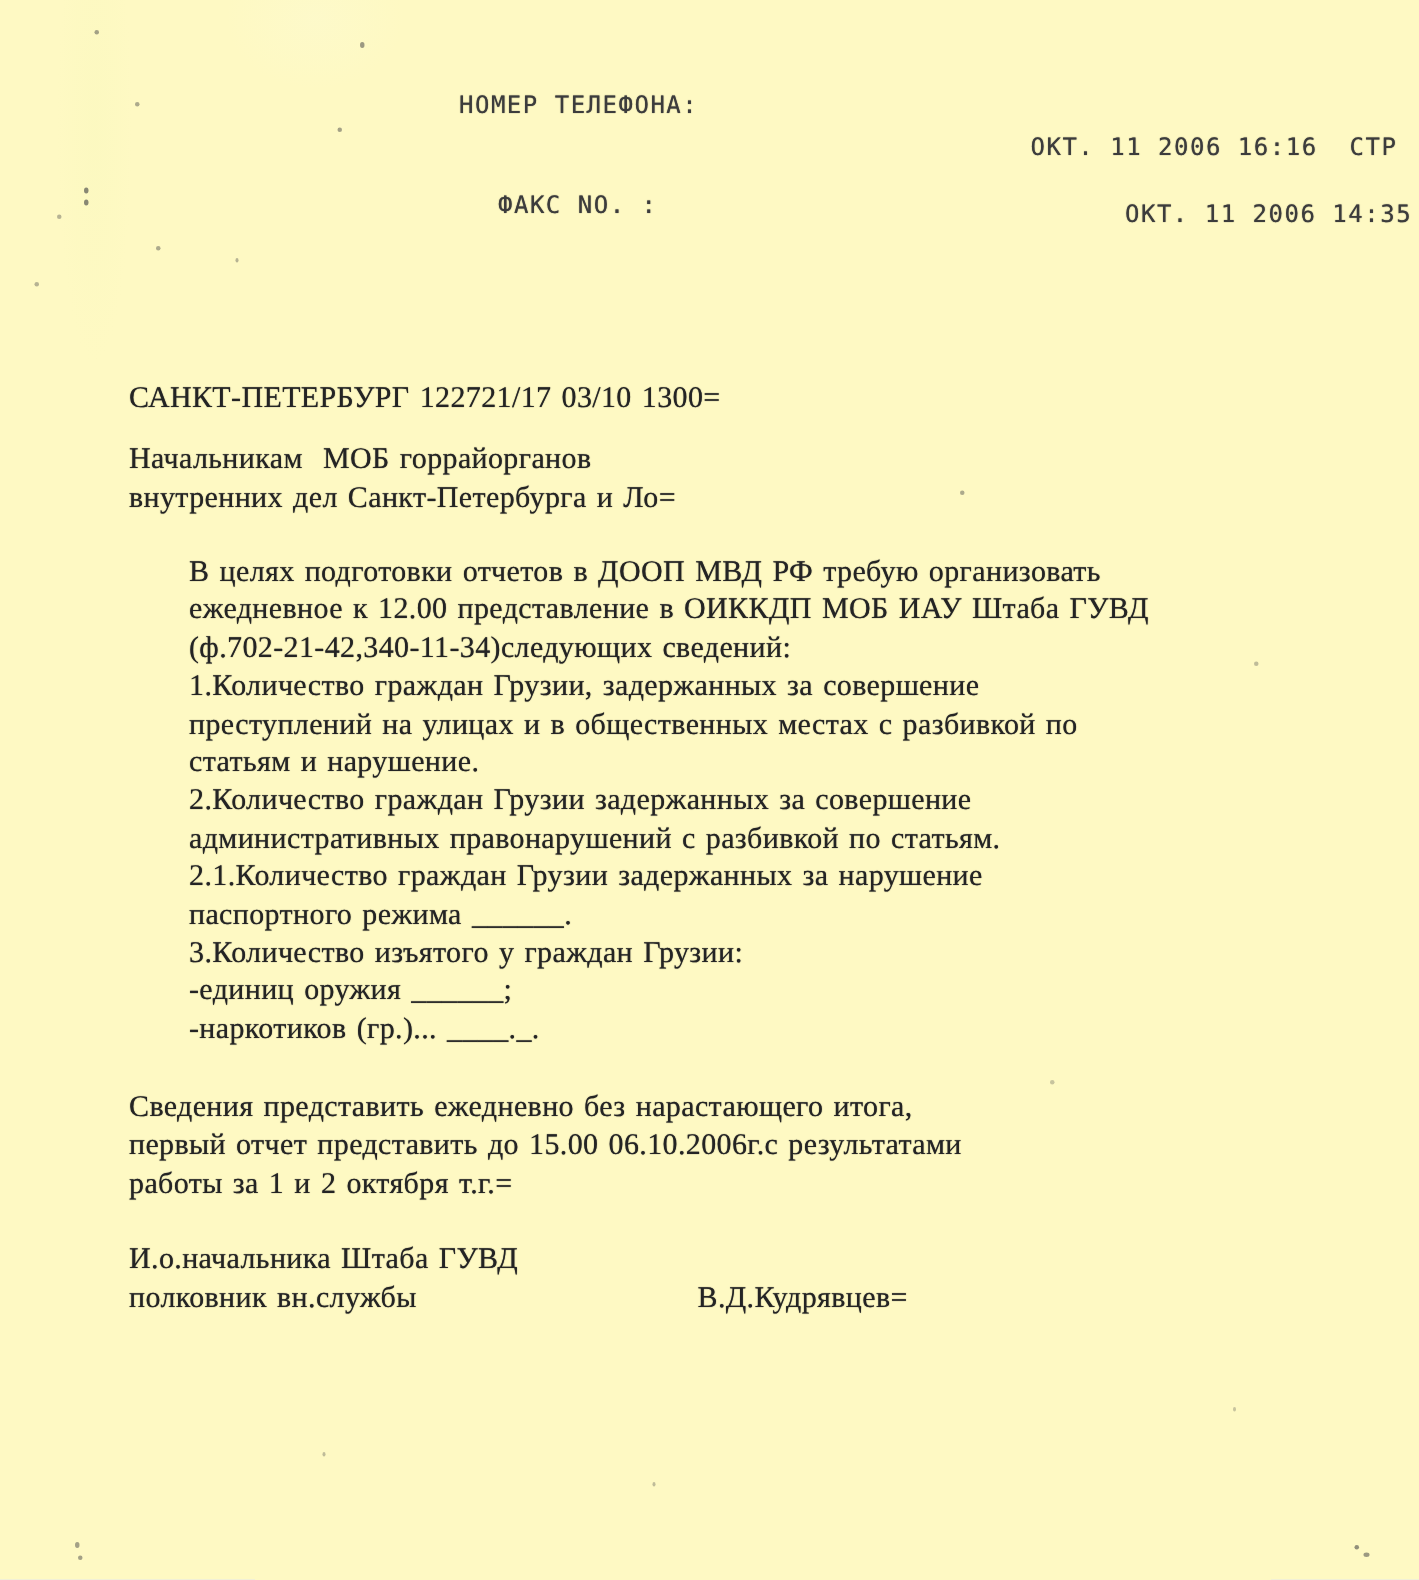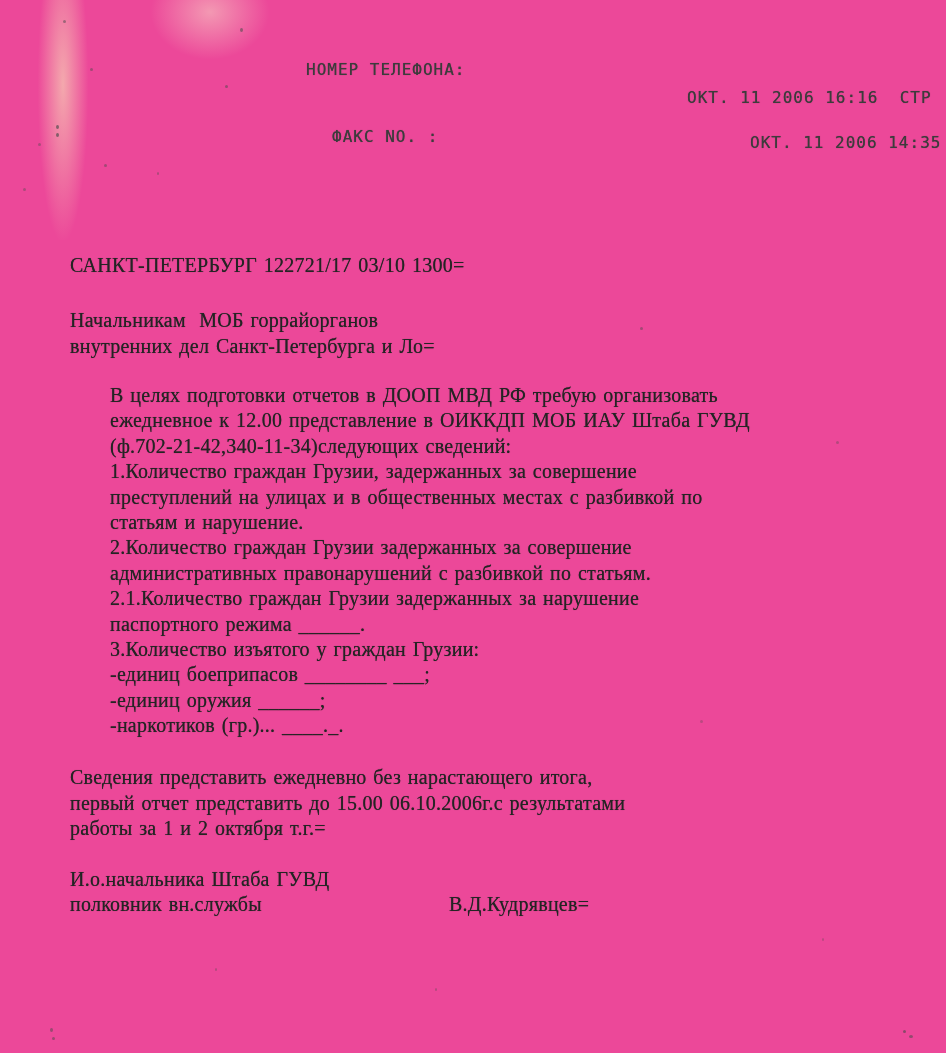--- a/index.html
+++ b/index.html
@@ -1,21 +1,21 @@
 <!DOCTYPE html>
 <html><head>
 <meta charset="utf-8">
 <style>
   html, body { margin: 0; padding: 0; background: #e8e8e8; }
   .page {
     position: relative;
     width: 946px;
     height: 1053px;
     margin: 0 auto;
-    background: #ec4899;
+    background: #fef9c3;
     overflow: hidden;
   }
   
   .tint-band {
     position: absolute; left: 38px; top: 0; width: 50px; height: 240px;
     background: radial-gradient(ellipse at 50% 35%, rgba(250,248,190,0.55), rgba(250,248,190,0) 72%);
     pointer-events: none;
   }
   .tint-band2 {
     position: absolute; left: 150px; top: 0px; width: 120px; height: 60px;
@@ -33,33 +33,33 @@
     text-shadow: 0 0 0.7px rgba(55,55,55,0.85);
     filter: blur(0.3px);
   }
   .hdr-phone-label { left: 306px; top: 60px; }
   .hdr-ts-top      { left: 687px; top: 59px; margin-top: 29px; }
   .hdr-fax-label   { left: 332px; top: 127px; }
   .hdr-ts-bottom   { left: 750px; top: 133px; }
 
   
   .doc {
-    position: absolute; left: 70px; top: 252px; width: 740px;
+    position: absolute; left: 86px; top: 252px; width: 740px;
     font-family: "Liberation Serif", serif;
     font-size: 20px;
     color: #262626;
     letter-spacing: 0.25px;
     word-spacing: 1.5px;
     text-shadow: 0 0 0.7px rgba(35,35,35,0.8);
     filter: blur(0.32px) contrast(1.02);
   }
   .doc p { margin: 0; white-space: pre; }
   .line  { line-height: 25.4px; }
   .ref-line { line-height: 26px; }
-  .addressee { margin-top: 29px; }
+  .addressee { margin-top: 15px; }
   .addressee p { line-height: 26px; }
   .directive { margin-top: 24px; margin-left: 40px; }
   .closing   { margin-top: 26.6px; }
   .signature { margin-top: 25px; }
   .sig-row { position: relative; }
   .sig-name { position: absolute; left: 379px; top: 0; }
 
   
   .sp {
     position: absolute; display: block;
@@ -94,21 +94,20 @@
       <p class="line">ежедневное к 12.00 представление в ОИККДП МОБ ИАУ Штаба ГУВД</p>
       <p class="line">(ф.702-21-42,340-11-34)следующих сведений:</p>
       <p class="line">1.Количество граждан Грузии, задержанных за совершение</p>
       <p class="line">преступлений на улицах и в общественных местах с разбивкой по</p>
       <p class="line">статьям и нарушение.</p>
       <p class="line">2.Количество граждан Грузии задержанных за совершение</p>
       <p class="line">административных правонарушений с разбивкой по статьям.</p>
       <p class="line">2.1.Количество граждан Грузии задержанных за нарушение</p>
       <p class="line">паспортного режима ______.</p>
       <p class="line">3.Количество изъятого у граждан Грузии:</p>
-      <p class="line">-единиц боеприпасов ________ ___;</p>
       <p class="line">-единиц оружия ______;</p>
       <p class="line">-наркотиков (гр.)... ____._.</p>
     </div>
 
     <div class="closing">
       <p class="line">Сведения представить ежедневно без нарастающего итога,</p>
       <p class="line">первый отчет представить до 15.00 06.10.2006г.с результатами</p>
       <p class="line">работы за 1 и 2 октября т.г.=</p>
     </div>
 

